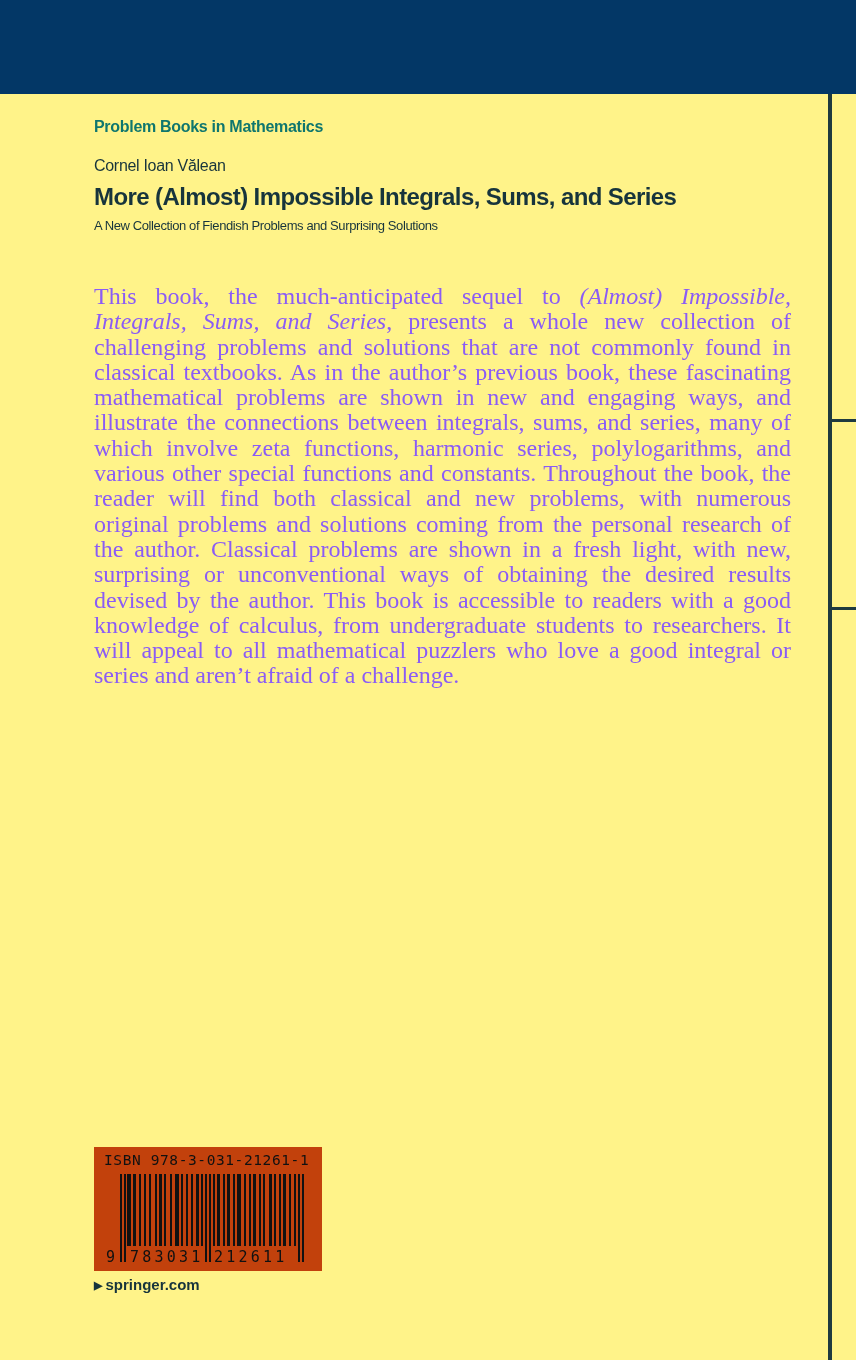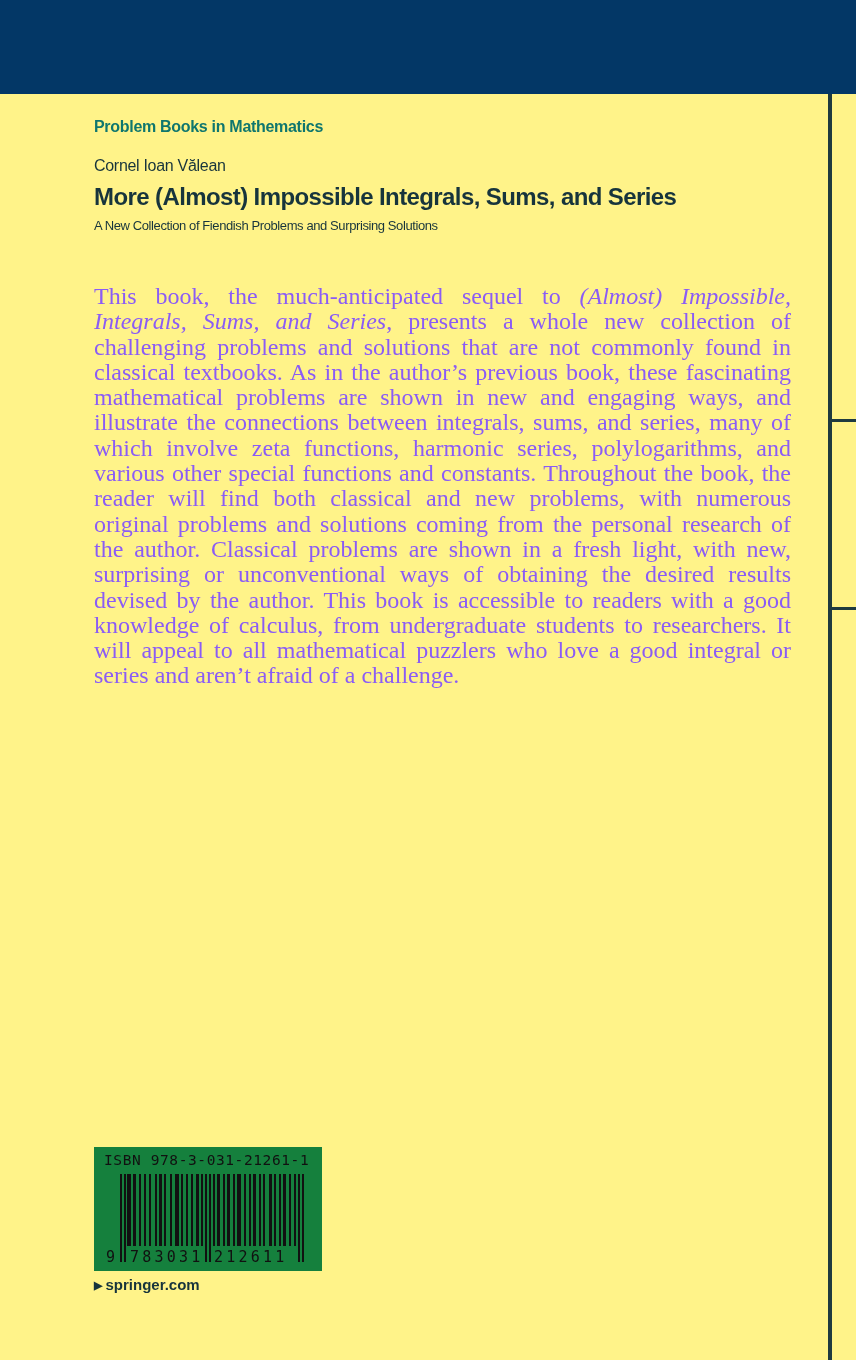--- a/index.html
+++ b/index.html
@@ -40,21 +40,21 @@
       letter-spacing: -0.4px;
     }
     .blurb {
       position: absolute; left: 94px; top: 284px; width: 697px;
       font-family: "Liberation Serif", serif; font-size: 24px; line-height: 25.3px;
       color: #8b5cf6; text-align: justify; margin: 0;
     }
     .blurb em { font-style: italic; }
     .barcode-box {
       position: absolute; left: 94px; top: 1147px; width: 228px; height: 124px;
-      background: #15803d;
+      background: #c2410c;
     }
     .isbn-text {
       position: absolute; left: 10px; top: 5px;
       font-family: "DejaVu Sans Mono", monospace; font-size: 14.5px; color: #111;
       letter-spacing: 0.6px;
     }
     .bars {
       position: absolute; left: 12px; top: 27px; width: 206px; height: 90px;
     }
     .bars svg { display: block; }

